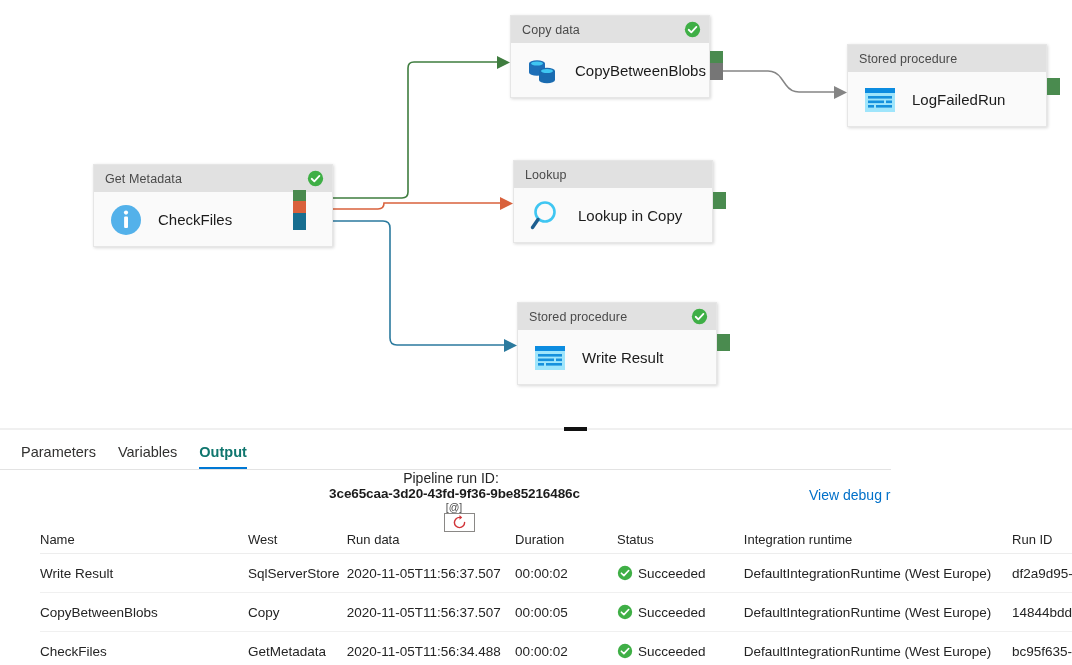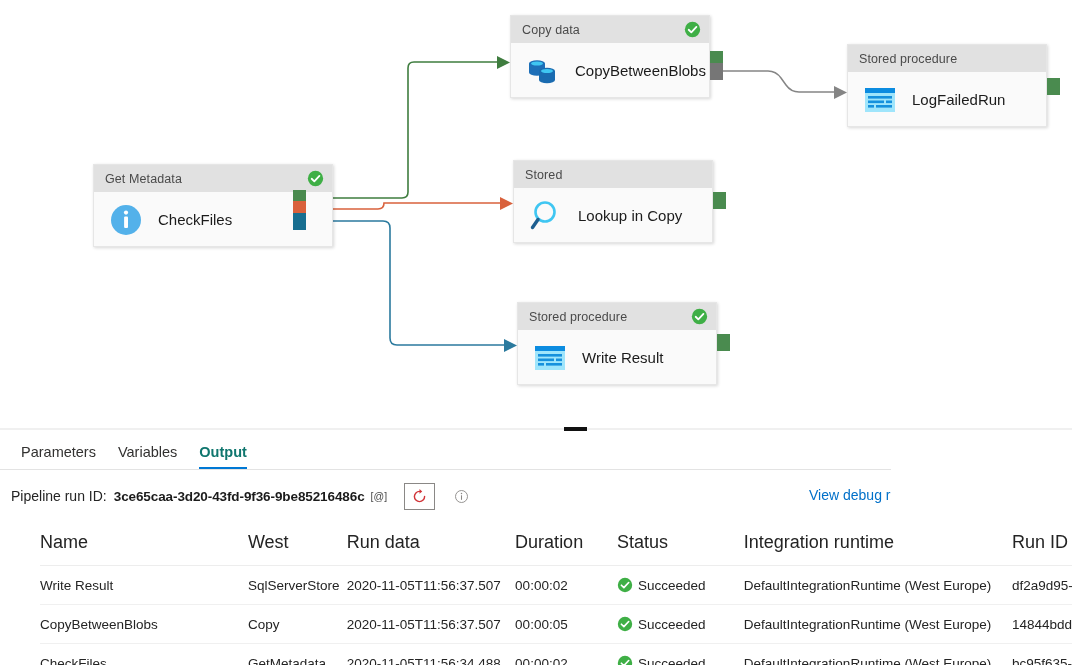--- a/index.html
+++ b/index.html
@@ -46,34 +46,34 @@
   #panel { position:absolute; left:0; top:434px; width:891px; height:231px; background:#fff; }
 
   .tabs { position:relative; height:36px; display:flex; align-items:flex-end;
           padding-left:10px; border-bottom:1px solid #e3e3e3; }
   .tab { font-size:14.5px; color:#323130; padding:0 11px 9px 11px; position:relative; cursor:pointer;
          white-space:nowrap; }
   .tab.active { font-weight:bold; color:#0f766e; }
   .tab.active::after { content:""; position:absolute; left:11px; right:11px; bottom:0;
                        height:2px; background:#0078d4; }
 
-  .runbar { height:52px; display:flex; align-items:center; padding-left:11px; position:relative; }
+  .runbar { height:52px; display:flex; align-items:center; padding-left:11px; position:relative;flex-direction:column; }
   .runbar-label { font-size:14px; color:#242424; }
   .runid { font-size:13.5px; font-weight:bold; color:#1b1b1b; margin-left:7px; letter-spacing:-.1px;text-align:right; }
   .copy-icon { font-size:10.5px; color:#4a4a4a; margin-left:6px; cursor:pointer; }
   .refresh-btn { width:31px; height:27px; border:1px solid #8a8886; background:#fff;
                  margin-left:17px; display:flex; align-items:center; justify-content:center; cursor:pointer; }
   .info-icon { width:15px; height:15px; margin-left:19px; cursor:pointer; }
   .viewlink { position:absolute; right:0px; top:17px; font-size:14px; color:#0070c9; cursor:pointer;
               white-space:nowrap; width:82px; overflow:hidden; }
 
   
   table.runs { width:1180px; border-collapse:collapse; table-layout:fixed; }
-  table.runs th { font-size:18px; color:#242424; font-weight:normal; text-align:left;
-                  padding:10px 0 12px 0; border-bottom:1px solid #ededed; }
+  table.runs th { font-size:13px; color:#242424; font-weight:normal; text-align:left;
+                  padding:10px 0 6px 0; border-bottom:1px solid #ededed; }
   table.runs td { font-size:13.5px; color:#242424; padding:11px 0 11px 0;
                   border-bottom:1px solid #f0f0f0; white-space:nowrap; overflow:hidden; }
   .tbl-wrap { position:relative; width:1072px; overflow:hidden; padding-left:40px; }
   .status-cell { display:flex; align-items:center; }
   .status-cell span { margin-left:5px; }
 </style>
 </head>
 <body>
 
 <div id="app">
@@ -155,21 +155,21 @@
             <rect x="4" y="18" width="6" height="2.6" fill="#1691dd"></rect>
             <rect x="12" y="18" width="16" height="2.6" fill="#1691dd"></rect>
           </svg>
         </div>
         <div class="node-title">LogFailedRun</div>
       </div>
     </div>
 
     <div class="node" style="left:513px; top:160px; width:200px; height:83px;">
       <div class="node-header">
-        <div class="node-type">Stored</div>
+        <div class="node-type">Lookup</div>
       </div>
       <div class="node-body">
         <div class="icon-wrap">
           <svg width="34" height="34" viewBox="0 0 34 34">
             <circle cx="16" cy="13" r="9.5" fill="none" stroke="#3fc6f2" stroke-width="2.6"></circle>
             <line x1="9" y1="20.5" x2="3.5" y2="28.5" stroke="#1d5e8f" stroke-width="3.4" stroke-linecap="round"></line>
           </svg>
         </div>
         <div class="node-title">Lookup in Copy</div>
       </div>

